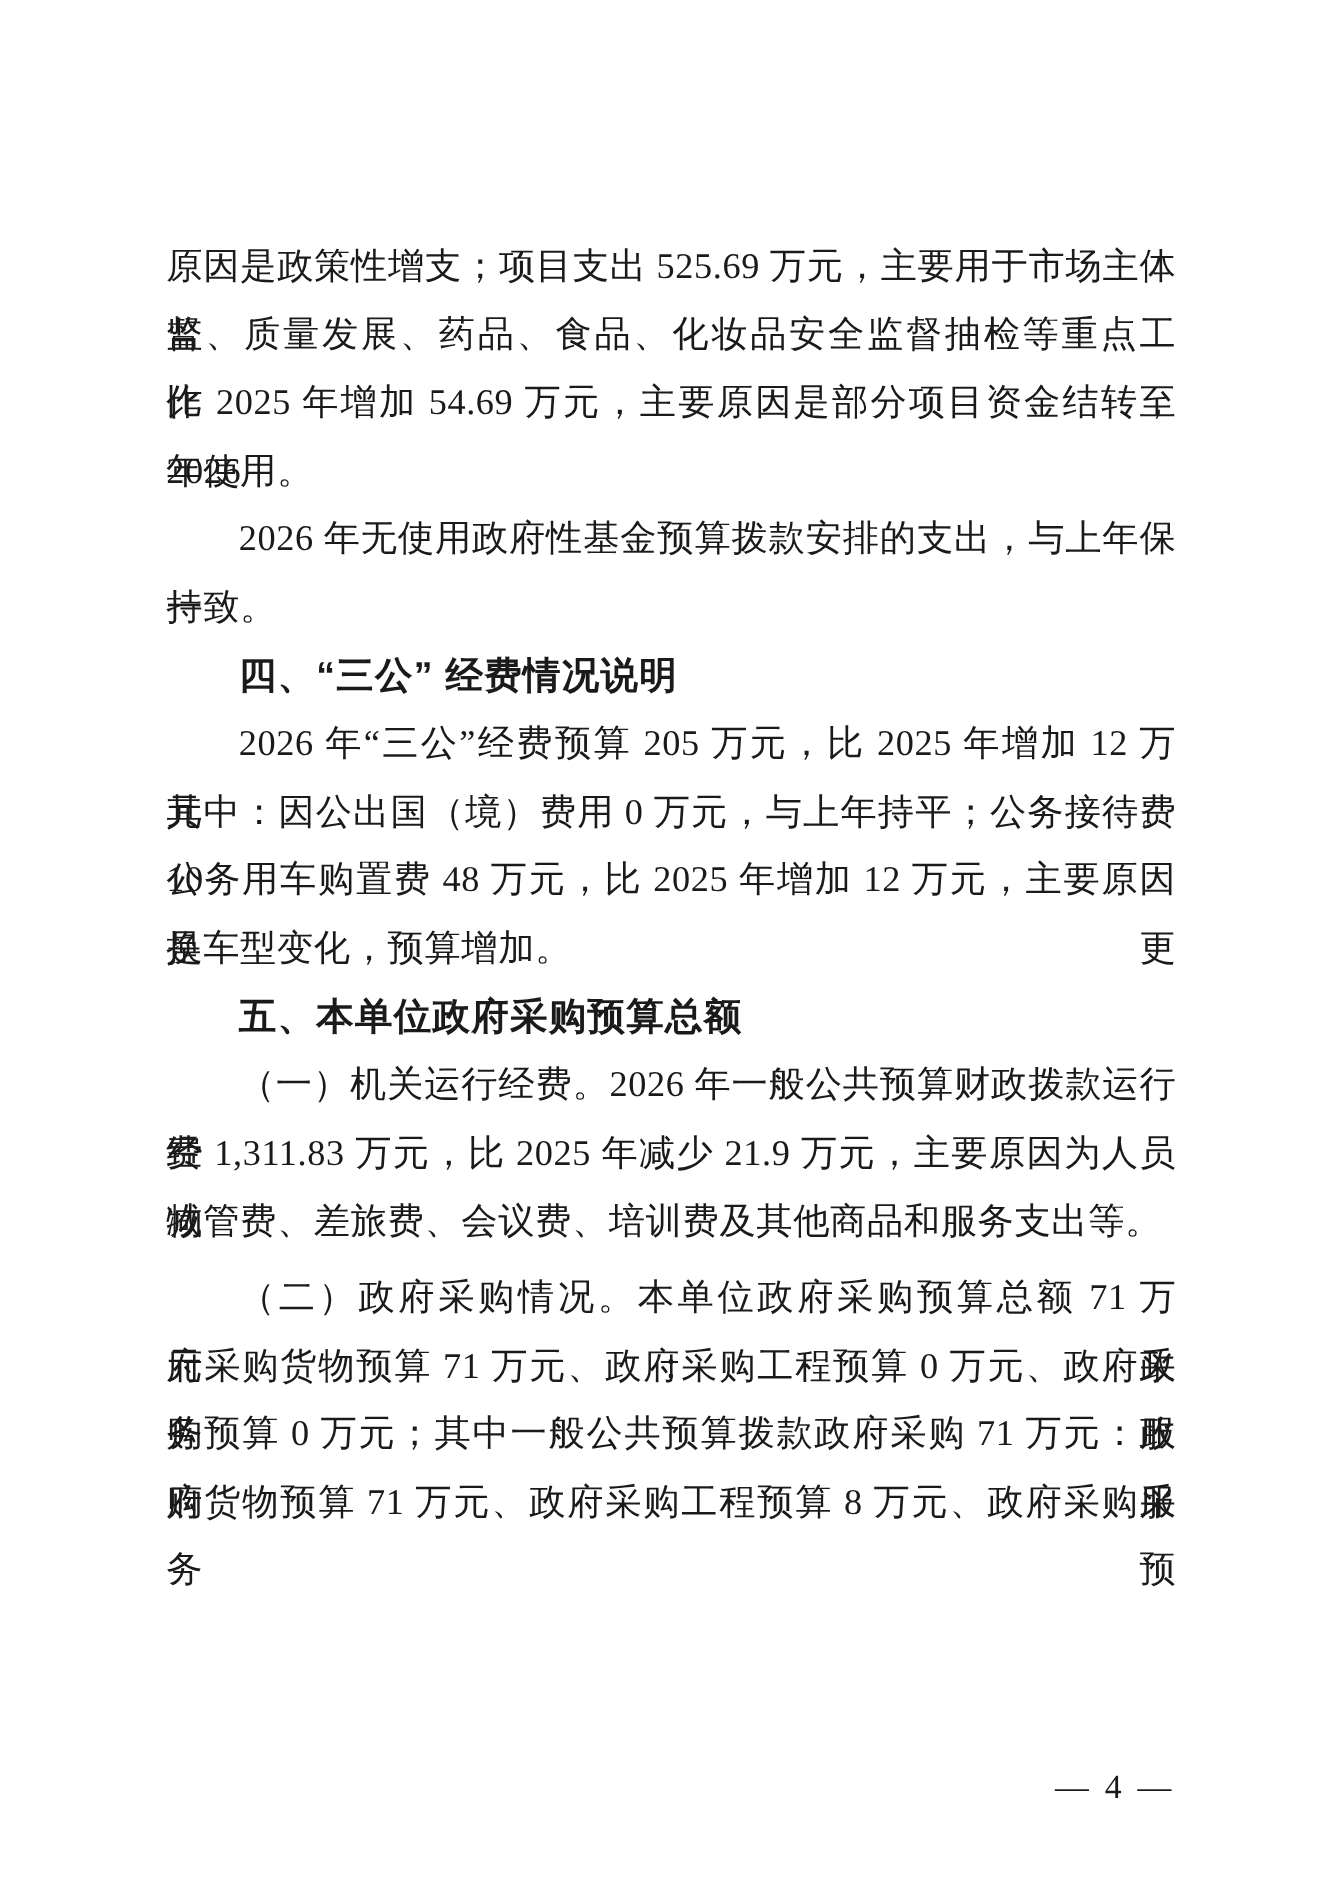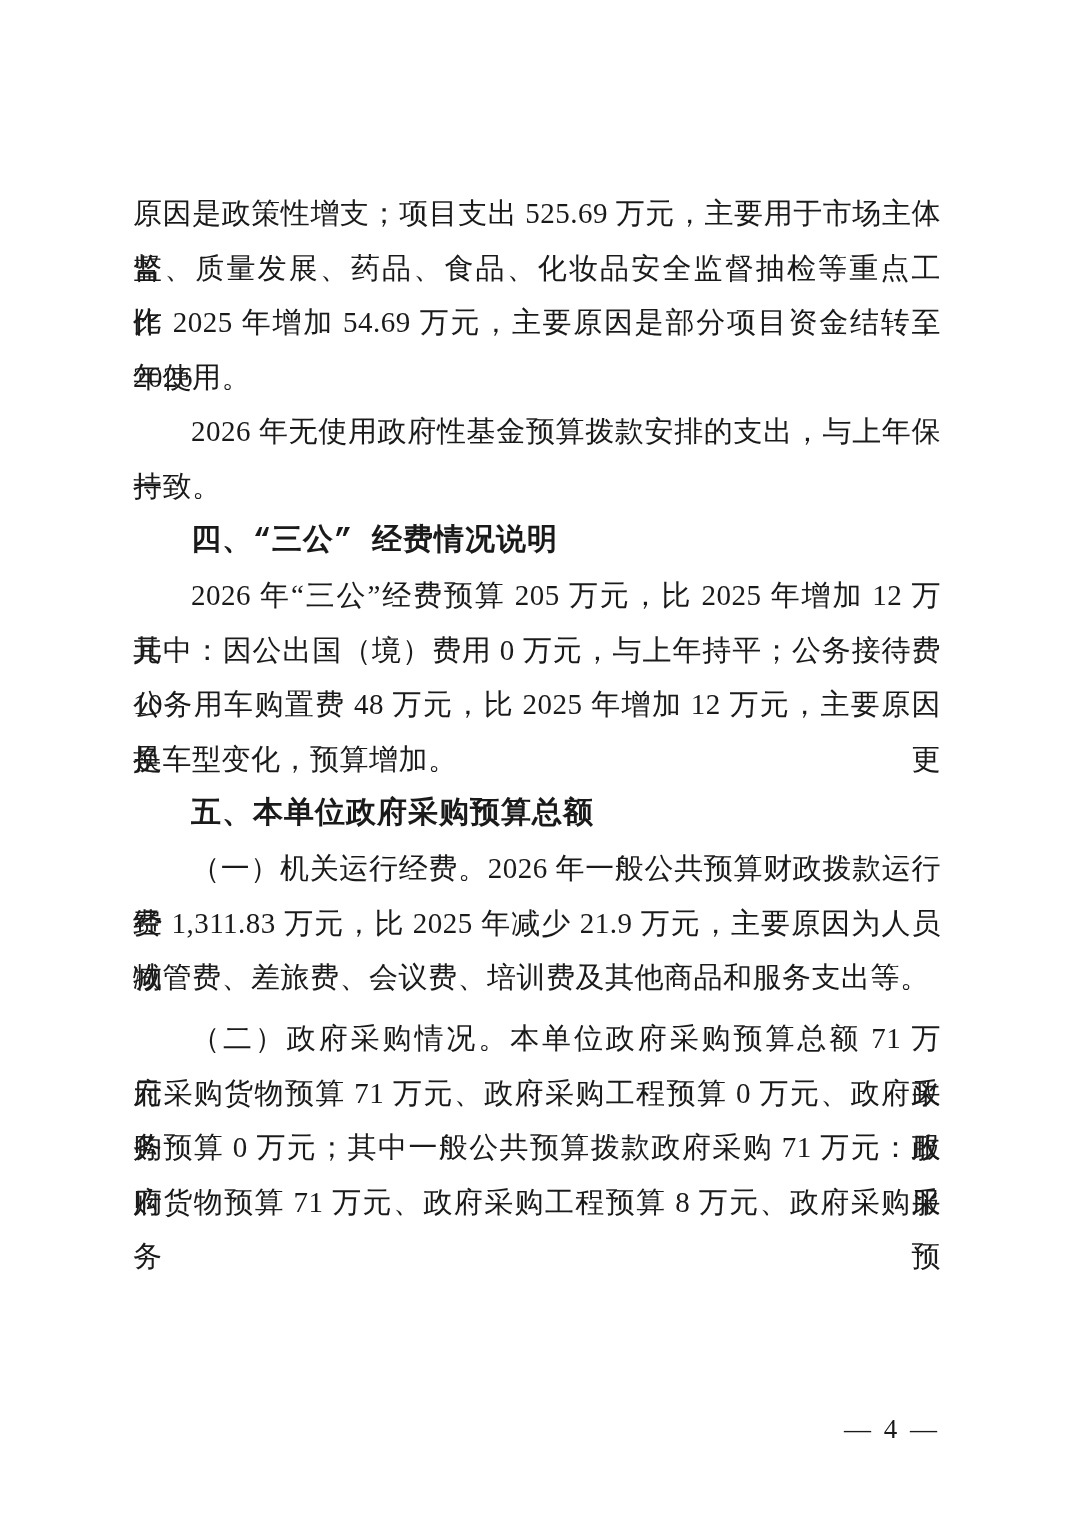--- a/index.html
+++ b/index.html
@@ -32,21 +32,21 @@
     letter-spacing: 0.5px;
     white-space: normal;
   }
   .line.fill {
     text-align-last: justify;
   }
   .line.indent {
     text-indent: 58px;
   }
   .line.heading {
-    font-family: Liberation Mono, monospace;
+    font-family: Liberation Sans, sans-serif;
     font-weight: 700;
     font-size: 30px;
     letter-spacing: 1px;
   }
   .line.gap-before {
     margin-top: 6px;
   }
   .page-number {
     position: absolute;
     top: 1414px;

